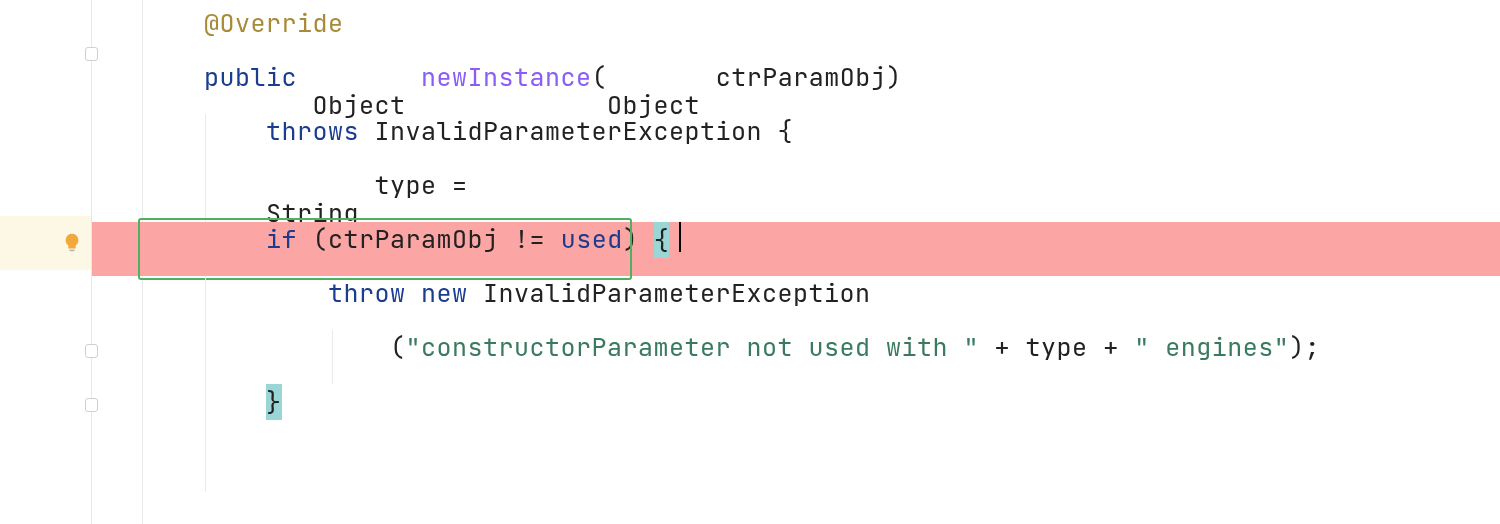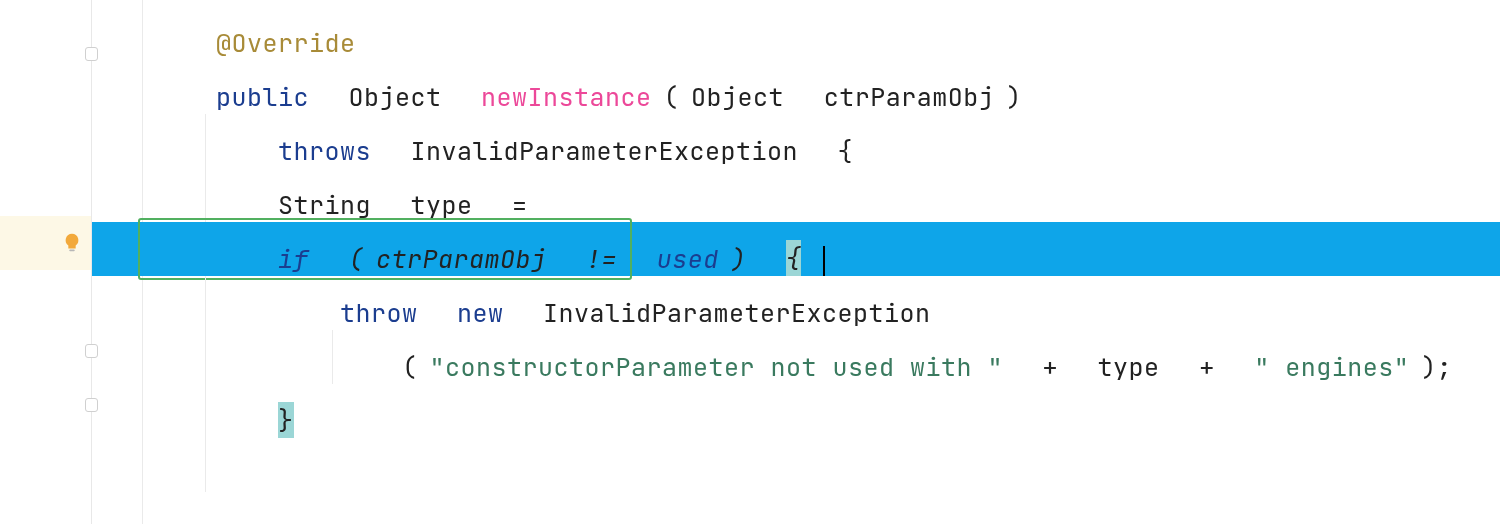--- a/index.html
+++ b/index.html
@@ -41,28 +41,27 @@
     .bulb-icon svg { display: block; }
     .editor {
       flex: 1;
       padding-top: 6px;
       position: relative;
       font-variant-ligatures: common-ligatures;
     }
     .line {
       height: 54px;
       display: flex;
-      align-items: flex-end;
+      align-items: flex-start;
       white-space: pre;
       padding-left: 50px;
       position: relative;
       letter-spacing: 0.5px;
-      gap: 12px;
     }
-    .current-line { background: #0ea5e9; font-style: italic; }
+    .current-line { background: #fca5a5; }
     .selection-box {
       position: absolute;
       border: 2px solid #51b060;
       border-radius: 3px;
       top: -4px;
       bottom: -4px;
       left: 46px;
       width: 494px;
       pointer-events: none;
     }
@@ -81,21 +80,21 @@
     .indent-guide {
       position: absolute;
       top: 0;
       bottom: 0;
       width: 1px;
       background: #eaeaea;
     }
     .c-annotation { color: #a88b38; }
     .c-keyword { color: #1b3d8f; }
     .c-type { color: #222222; margin-top: 28px; }
-    .c-method { color: #ec4899; }
+    .c-method { color: #8b5cf6; }
     .c-builtin { color: #1b3d8f; }
     .c-string { color: #3a7a5f; }
     .c-default { color: #222222; }
   </style>
 </head>
 <body>
 
 <div class="gutter">
   <div class="gutter-line"></div>
   <div class="gutter-line">

